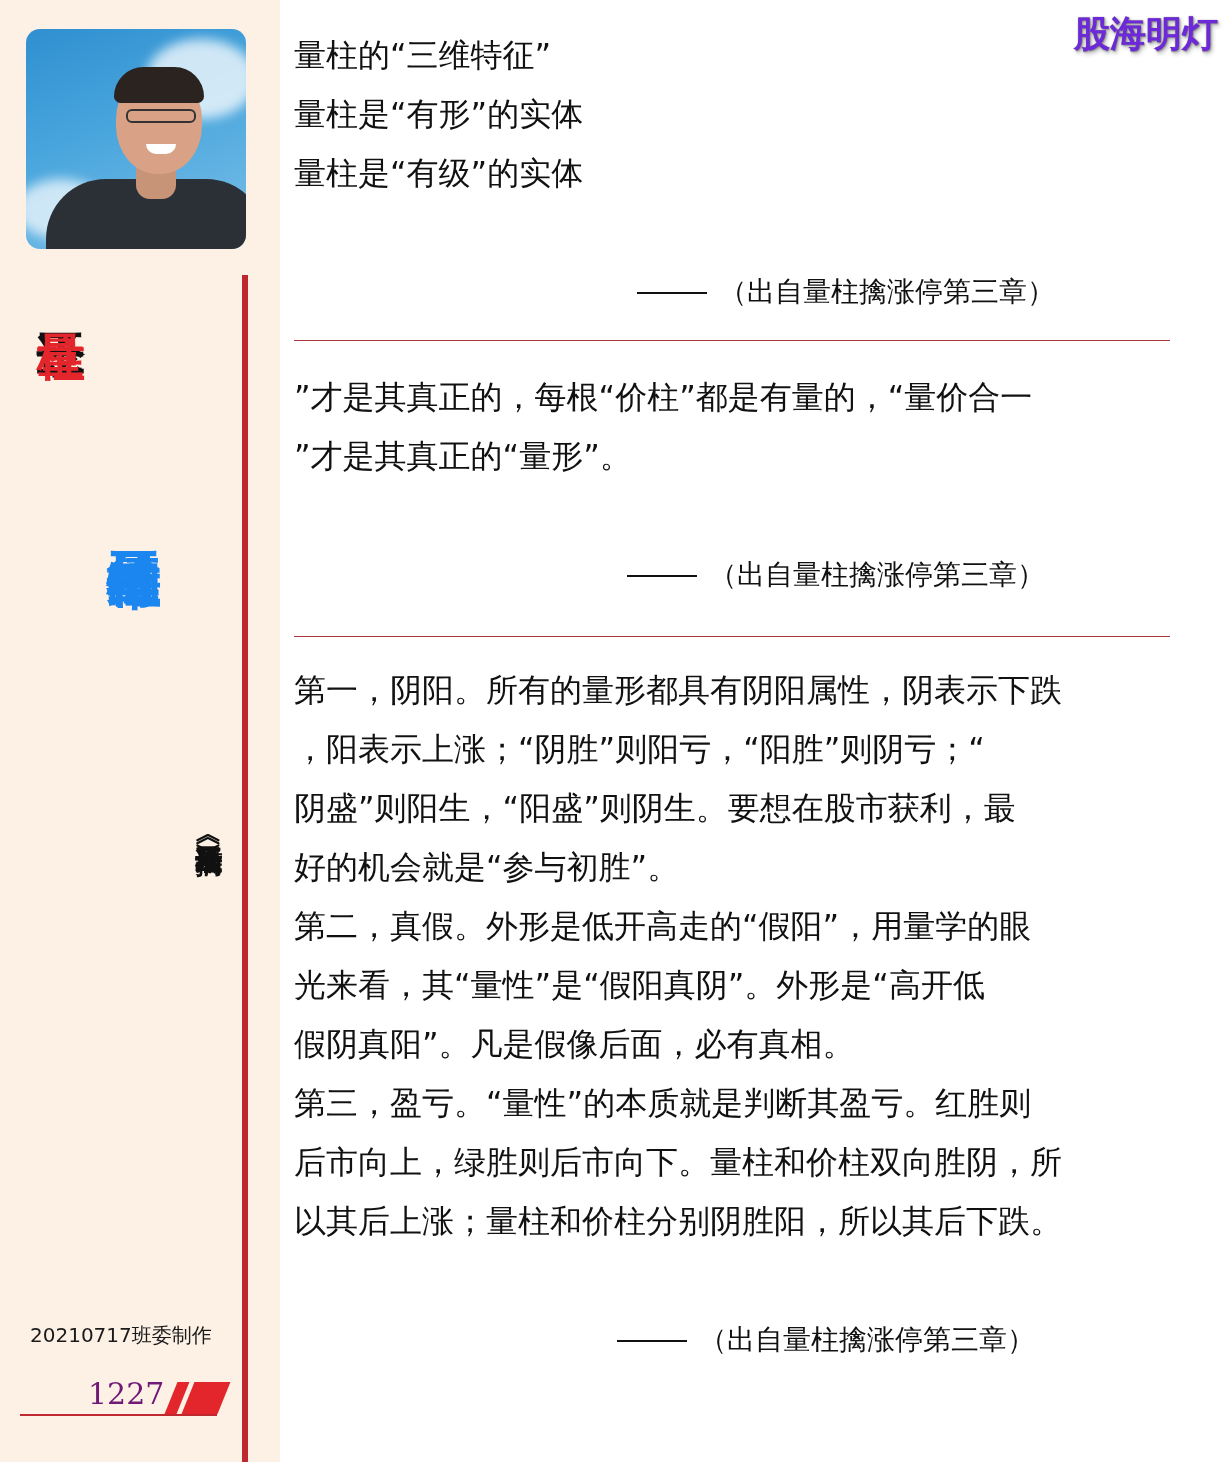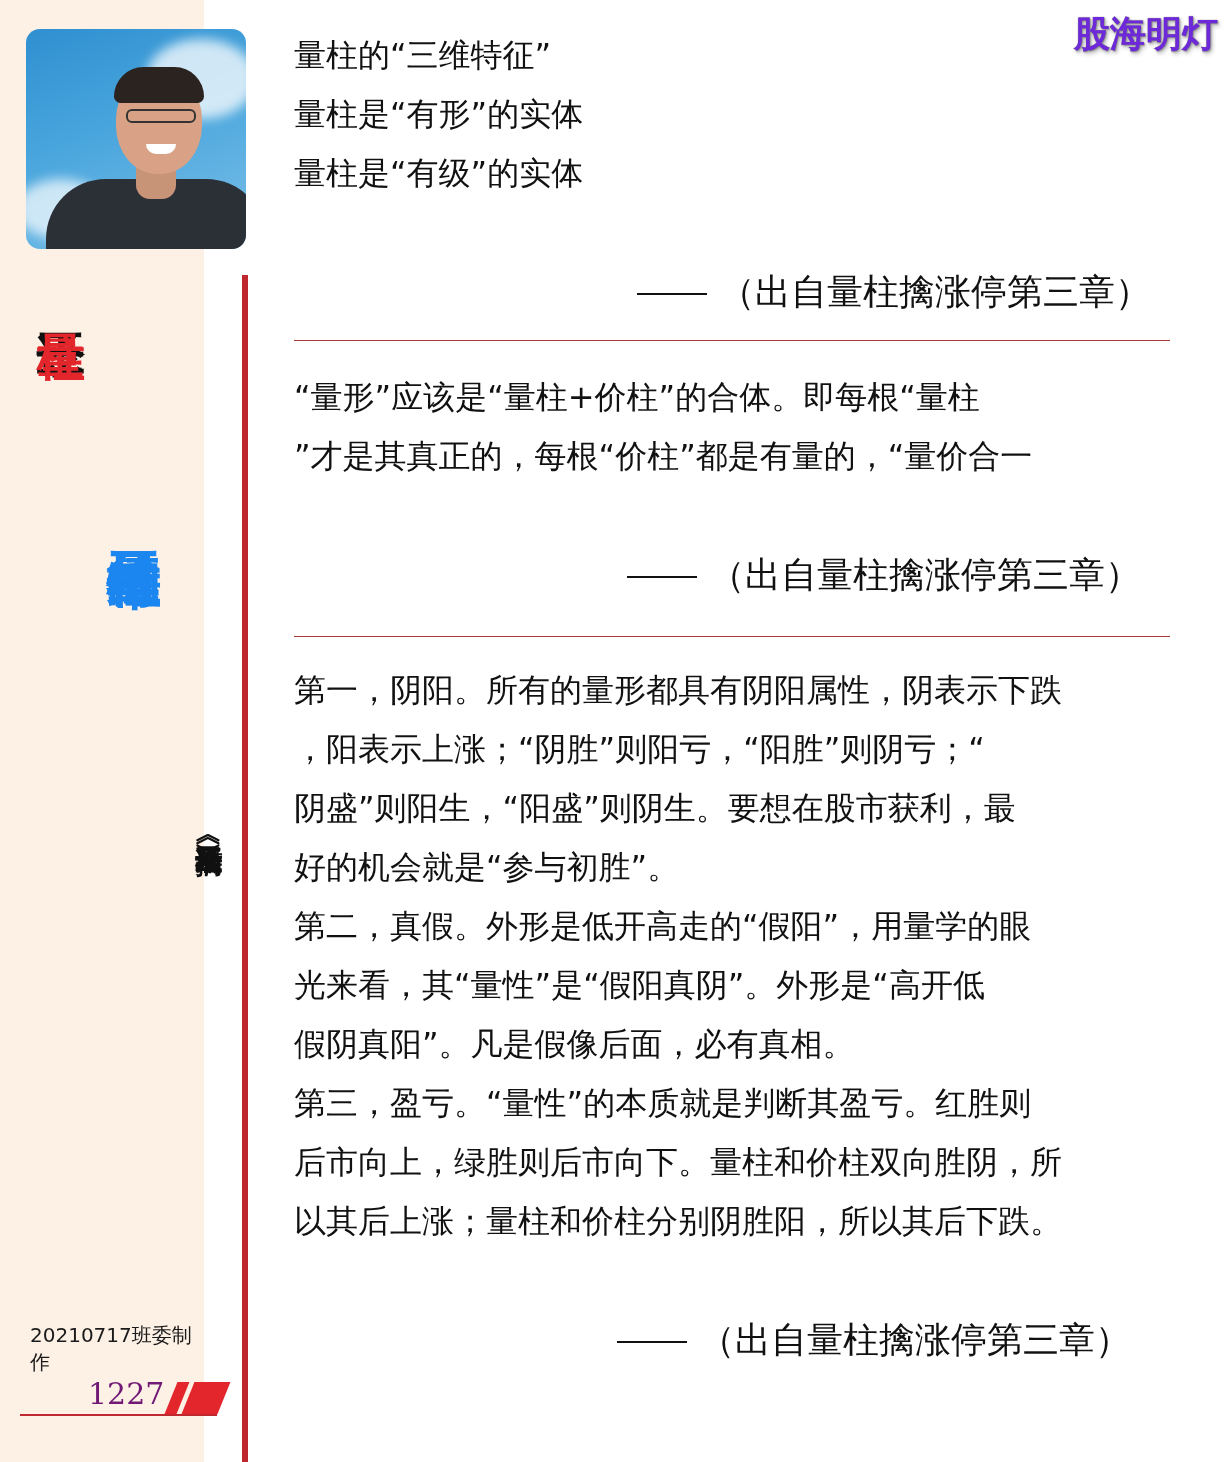--- a/index.html
+++ b/index.html
@@ -3,21 +3,21 @@
 <meta charset="utf-8">
 <style>
   html, body { margin:0; padding:0; }
   body {
     width:1225px; height:1462px; position:relative; overflow:hidden;
     background:#ffffff;
     font-family:"DejaVu Sans","Liberation Sans",sans-serif;
     color:#111;
   }
   .sidebar {
-    position:absolute; left:0; top:0; width:204px; height:1462px;
+    position:absolute; left:0; top:0; width:280px; height:1462px;
     background:#fdf1e6;
   }
   .sidebar-bar {
     position:absolute; left:242px; top:275px; width:6px; height:1187px;
     background:#c0282f;
   }
   .photo {
     position:absolute; left:26px; top:29px; width:220px; height:220px;
     border-radius:14px; overflow:hidden;
     background:linear-gradient(160deg,#2f8fd0 0%,#4aa6dd 45%,#7cc0e8 100%);
@@ -68,21 +68,21 @@
     text-shadow: 0 0 1px #777, 1px 1px 2px #888, 2px 3px 4px rgba(0,0,0,0.25);
   }
 
   .main {
     position:absolute; left:294px; top:0; width:876px;
     font-size:32px; color:#111; line-height:59px;
   }
   .para { position:absolute; left:0; width:876px; }
   .line { display:block; white-space:nowrap; }
   .source {
-    position:absolute; white-space:nowrap; font-size:36px; line-height:40px;
+    position:absolute; white-space:nowrap; font-size:28px; line-height:40px;
   }
   .source .dash { display:inline-block; width:70px; height:2px; background:#111; vertical-align:middle; margin-right:12px; }
   .divider {
     position:absolute; left:0; width:876px; height:1px; background:#a8383c;
   }
 </style>
 </head>
 <body>
 
 <div class="sidebar">
@@ -121,22 +121,22 @@
     <span class="line">量柱的“三维特征”</span>
     <span class="line">量柱是“有形”的实体</span>
     <span class="line">量柱是“有级”的实体</span>
   </div>
   <div class="source" style="left:343px; top:272px;">
     <span class="dash"></span><span>（出自量柱擒涨停第三章）</span>
   </div>
   <div class="divider" style="top:340px;"></div>
 
   <div class="para" style="top:368px;">
-    <span class="line">“量形”应该是“量柱+价柱”的合体。即每根“量柱</span>
     <span class="line">”才是其真正的，每根“价柱”都是有量的，“量价合一</span>
+    <span class="line">”才是其真正的“量形”。</span>
   </div>
   <div class="source" style="left:333px; top:555px;">
     <span class="dash"></span><span>（出自量柱擒涨停第三章）</span>
   </div>
   <div class="divider" style="top:636px;"></div>
 
   <div class="para" style="top:661px;">
     <span class="line">第一，阴阳。所有的量形都具有阴阳属性，阴表示下跌</span>
     <span class="line">，阳表示上涨；“阴胜”则阳亏，“阳胜”则阴亏；“</span>
     <span class="line">阴盛”则阳生，“阳盛”则阴生。要想在股市获利，最</span>

